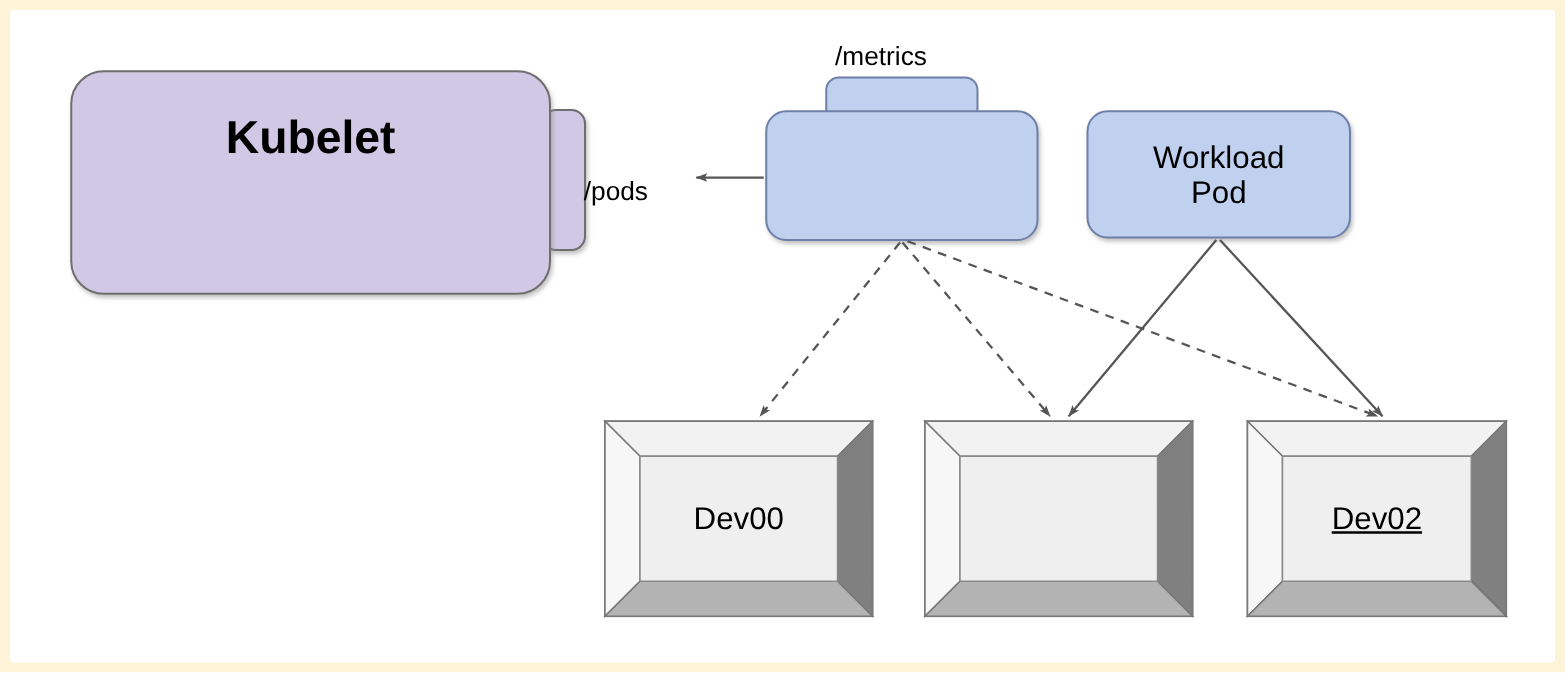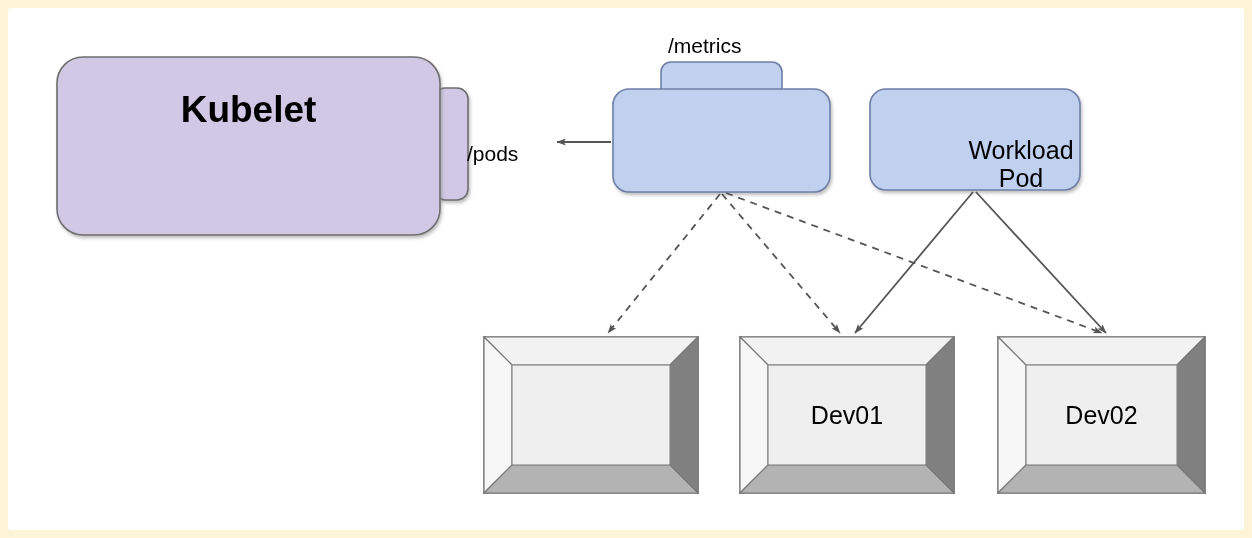--- a/index.html
+++ b/index.html
@@ -131,26 +131,26 @@
         <path d="M 965,184 L 847,325" fill="none" stroke="#555555" stroke-width="1.8" marker-end="url(#arrow-solid)"></path>
       </g>
       <g>
         <path d="M 968,184 L 1098,325" fill="none" stroke="#555555" stroke-width="1.8" marker-end="url(#arrow-solid)"></path>
       </g>
     </svg>
 
     <div class="node-label lbl-kubelet" style="left:49px; top:72px; width:383px; height:60px;font-weight:bold;">Kubelet</div>
 
 
-    <div class="node-label lbl-blue" style="left:908px; top:81px; width:210px; height:101px;margin-top:24px;">Workload
+    <div class="node-label lbl-blue" style="left:862px; top:81px; width:210px; height:101px;">Workload
 Pod</div>
 
+    <div class="node-label lbl-dev" style="left:504px; top:357px; width:158px; height:100px;">Dev00</div>
 
-    <div class="node-label lbl-dev" style="left:760px; top:357px; width:158px; height:100px;">Dev01</div>
 
-    <div class="node-label lbl-dev" style="left:1018px; top:357px; width:151px; height:100px;">Dev02</div>
+    <div class="node-label lbl-dev" style="left:1018px; top:357px; width:151px; height:100px;text-decoration:underline;">Dev02</div>
 
     <div class="edge-label" style="left:459px; top:134px;">/pods</div>
 
     <div class="edge-label" style="left:660px; top:26px;">/metrics</div>
 
   </div>
 </div>
 
 </body></html>

